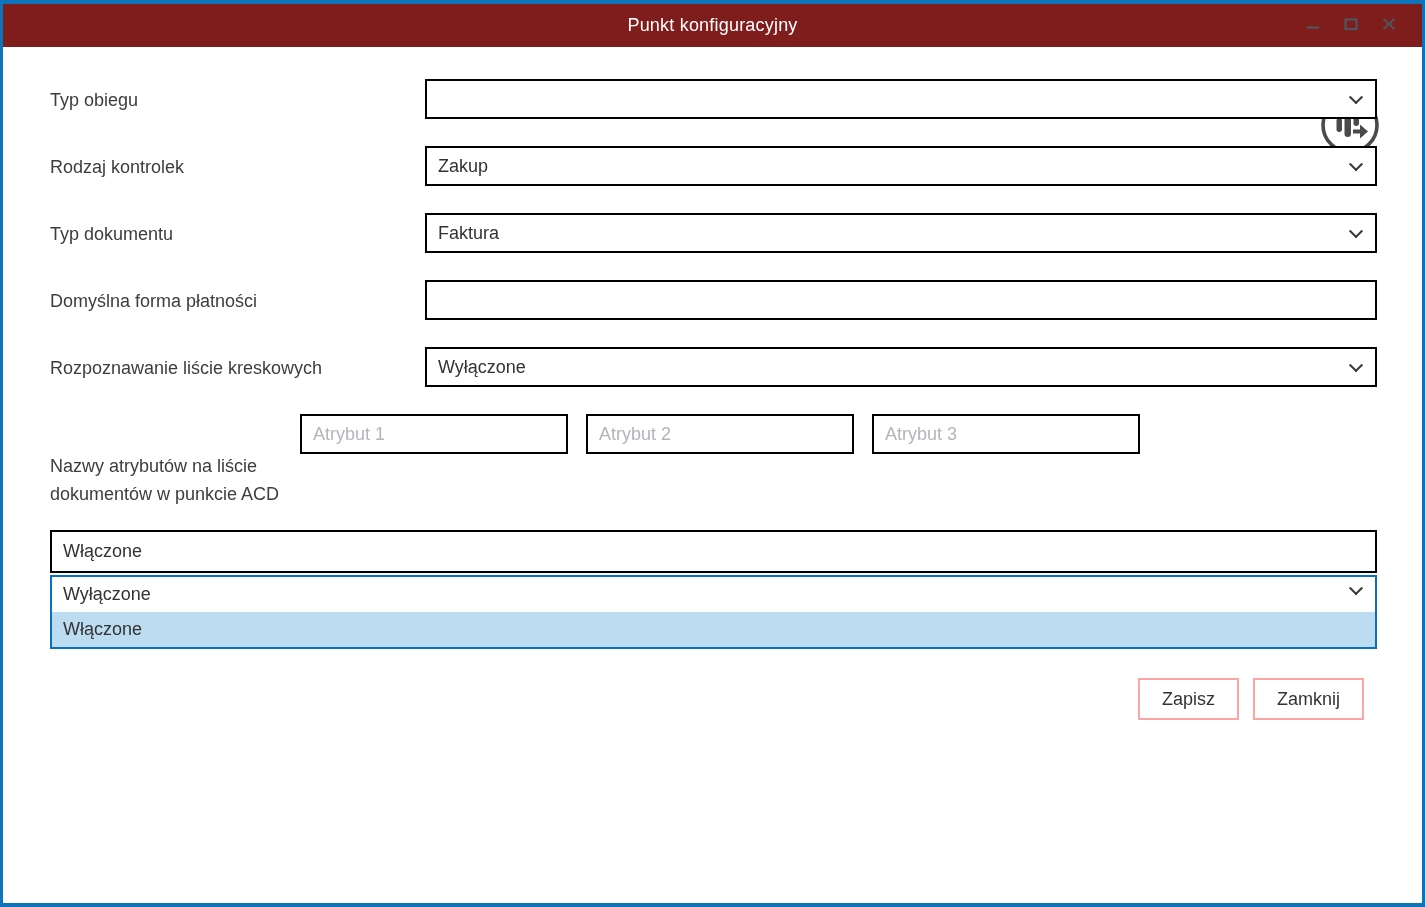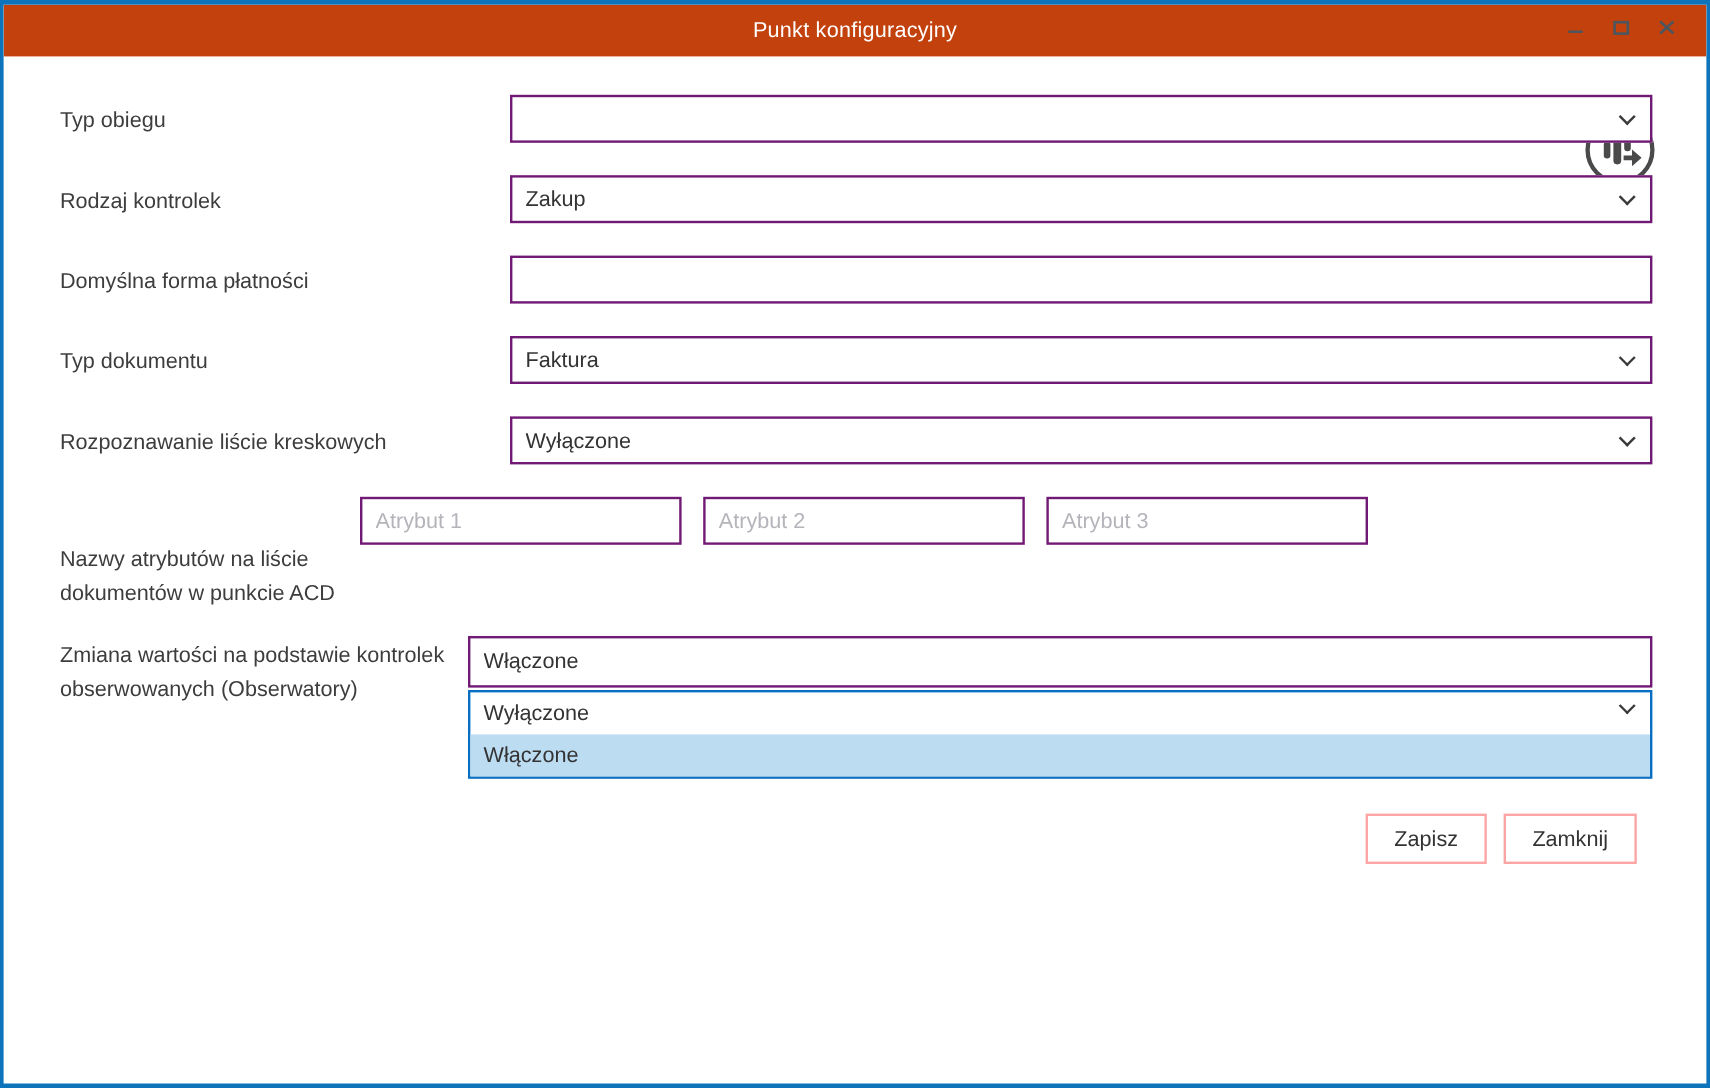--- a/index.html
+++ b/index.html
@@ -10,21 +10,21 @@
     background:#ffffff;
     border:3px solid #0d73bb;
     border-top-width:4px;
     border-bottom-width:4px;
     position:relative;
     overflow:hidden;
   }
 
   
   .titlebar {
-    height:43px; background:#c2410c; position:relative;
+    height:43px; background:#7f1d1d; position:relative;
     display:flex; align-items:center;padding-left:12px;
   }
   .titlebar-title {
     position:absolute; left:0; right:0; text-align:center;
     color:#ffffff; font-size:18px; letter-spacing:0.2px;
   }
   .win-controls {
     position:absolute; right:24px; top:0; height:100%;
     display:flex; align-items:center; gap:20px; z-index:2;
   }
@@ -52,21 +52,21 @@
   .row-label {
     width:375px; flex:0 0 375px; font-size:18px; color:#3d3d3d;
     line-height:28px; padding-top:7px;
   }
   .row.align-top .row-label { padding-top:2px; }
   .label-narrow-1 { max-width:250px;margin-top:36px; }
   .label-narrow-2 { max-width:340px; }
   .row-field { flex:1; position:relative; }
 
   .text-input, .fake-select {
-    width:100%; height:40px; border:2px solid #701a75; background:#ffffff;
+    width:100%; height:40px; border:2px solid #000000; background:#ffffff;
     font-family:"Liberation Sans", sans-serif; font-size:18px; color:#333333;
     padding:0 36px 0 11px; outline:none;
   }
   .text-input { padding-right:11px; }
   .text-input::placeholder { color:#b4b4ba; opacity:1; }
 
   .fake-select {
     display:flex; align-items:center; cursor:pointer; user-select:none;
   }
   .fake-select .value { flex:1; white-space:nowrap; overflow:hidden; }
@@ -164,33 +164,33 @@
         <div class="row-label">Rodzaj kontrolek</div>
         <div class="row-field">
           <div class="fake-select">
             <span class="value">Zakup</span>
             <span class="chevron"></span>
           </div>
         </div>
       </div>
 
       <div class="row">
+        <div class="row-label">Typ dokumentu</div>
+        <div class="row-field">
+          <div class="fake-select">
+            <span class="value">Faktura</span>
+            <span class="chevron"></span>
+          </div>
+        </div>
+      </div>
+
+      <div class="row">
         <div class="row-label">Domyślna forma płatności</div>
         <div class="row-field">
           <input class="text-input" type="text" value="" style="">
-        </div>
-      </div>
-
-      <div class="row">
-        <div class="row-label">Typ dokumentu</div>
-        <div class="row-field">
-          <div class="fake-select">
-            <span class="value">Faktura</span>
-            <span class="chevron"></span>
-          </div>
         </div>
       </div>
 
 
       <div class="row">
         <div class="row-label">Rozpoznawanie liście kreskowych</div>
         <div class="row-field">
           <div class="fake-select">
             <span class="value">Wyłączone</span>
             <span class="chevron"></span>
@@ -203,21 +203,20 @@
         <div class="row-field">
           <div class="attr-inputs">
             <input class="text-input" type="text" placeholder="Atrybut 1" style="">
             <input class="text-input" type="text" placeholder="Atrybut 2" style="">
             <input class="text-input" type="text" placeholder="Atrybut 3" style="">
           </div>
         </div>
       </div>
 
       <div class="row align-top row-observers" style="margin-bottom:0;">
-        <div class="row-label label-narrow-2">Zmiana wartości na podstawie kontrolek obserwowanych (Obserwatory)</div>
         <div class="row-field">
           <div class="fake-select">
             <span class="value">Włączone</span>
             <span class="chevron"></span>
           </div>
           <div class="dropdown-list">
             <div class="dropdown-option">Wyłączone</div>
             <div class="dropdown-option highlighted">Włączone</div>
           </div>
         </div>

